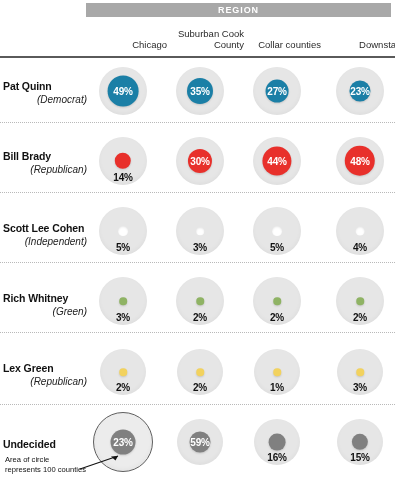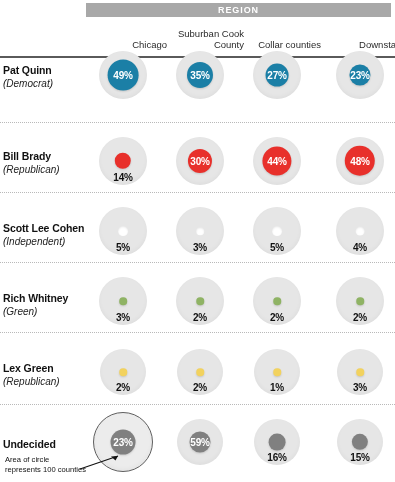--- a/index.html
+++ b/index.html
@@ -72,20 +72,21 @@
     font-weight:bold;
     color:#111111;
     line-height:13px;
     letter-spacing:-0.1px;
   }
   .cand-party{
     font-size:10px;
     font-style:italic;
     color:#222222;
     line-height:13px;
+    text-align:right;
   }
 
   
   .cell{
     position:absolute;
     width:66px; height:66px;
   }
   .outer{
     position:absolute;
     left:50%; top:50%;
@@ -145,21 +146,21 @@
   <div class="col-headers">
     <div class="col-head" style="left:-7px;">Chicago</div>
     <div class="col-head" style="left:70px;">Suburban Cook County</div>
     <div class="col-head" style="left:147px;">Collar counties</div>
     <div class="col-head" style="left:230px;">Downstate</div>
   </div>
 
   <div class="header-rule"></div>
 
   <div id="rows">
-      <div class="row" style="top: 42px; height: 70px;">
+      <div class="row" style="top: 58px; height: 70px;">
         <div class="cand" style="top: 22px;">
           <div class="cand-name">Pat Quinn</div>
           <div class="cand-party">(Democrat)</div>
         </div>
         <div class="cell" style="left: 90px; top: 0px;">
           <div class="outer" style="width: 48px; height: 48px;"></div>
           <div class="inner" style="width: 30.8px; height: 30.8px; background: rgb(27, 127, 166);"></div>
           <div class="val inside" style="top: 28px;">49%</div>
         </div>
         <div class="cell" style="left: 167px; top: 0px;">

